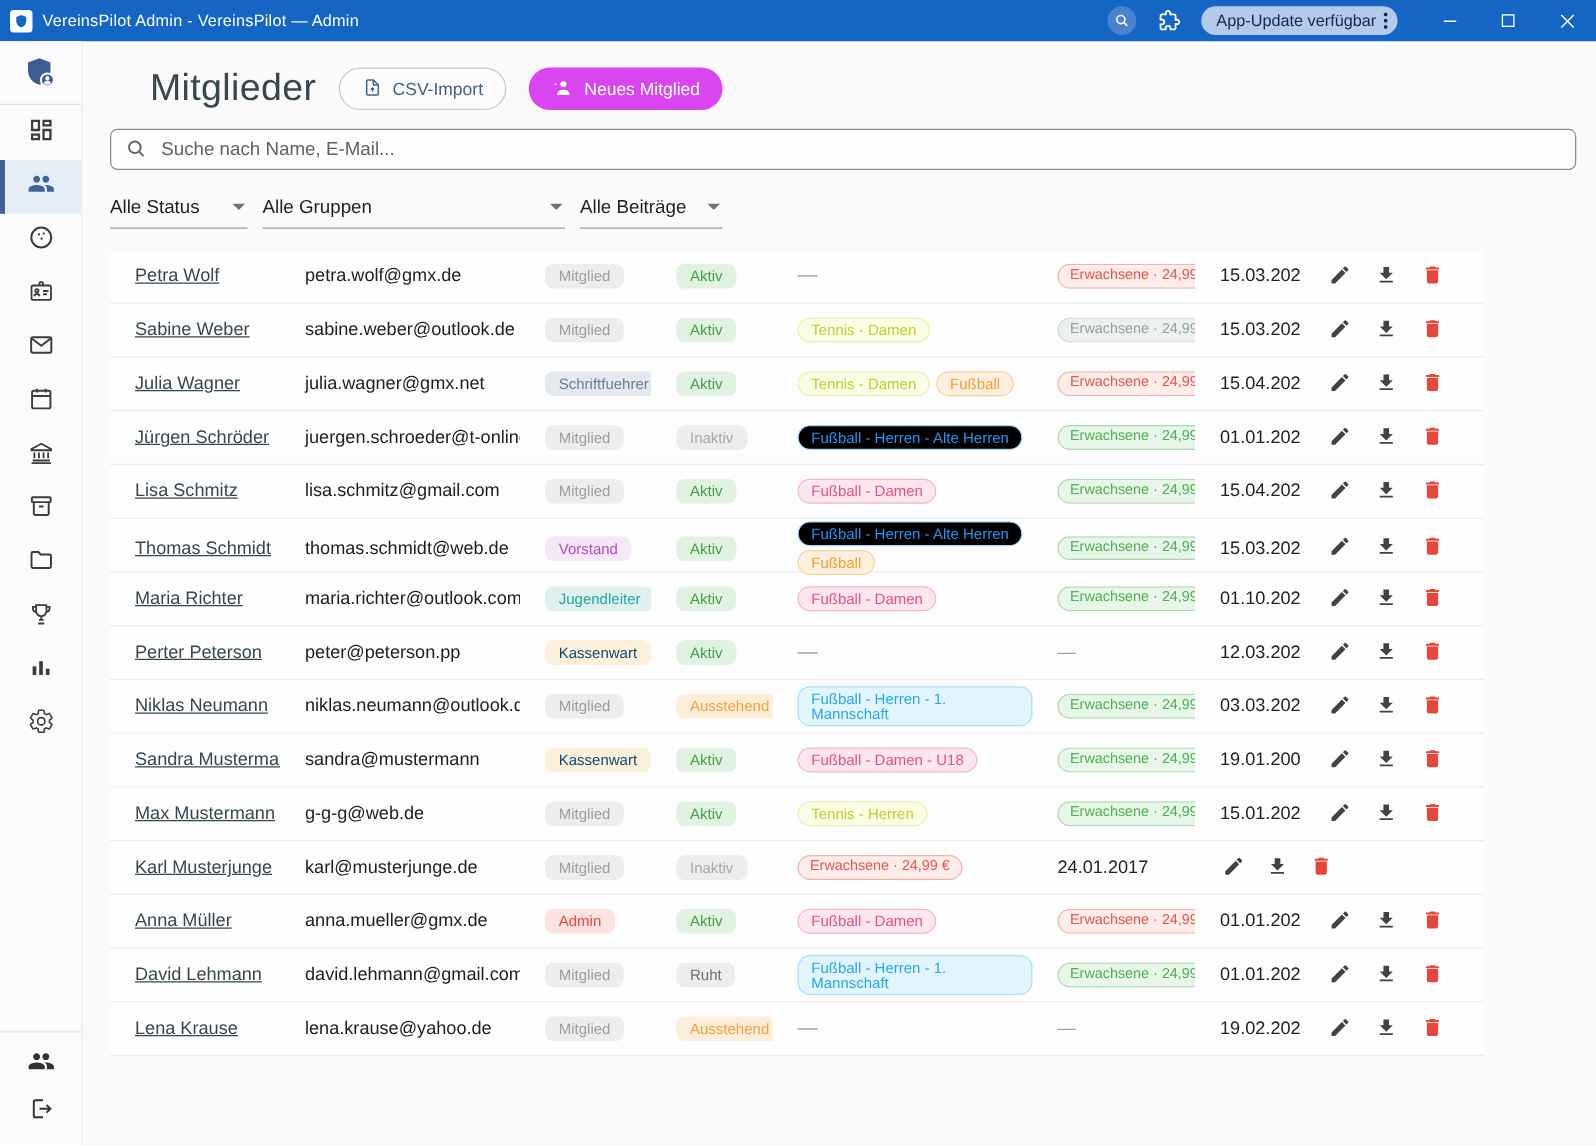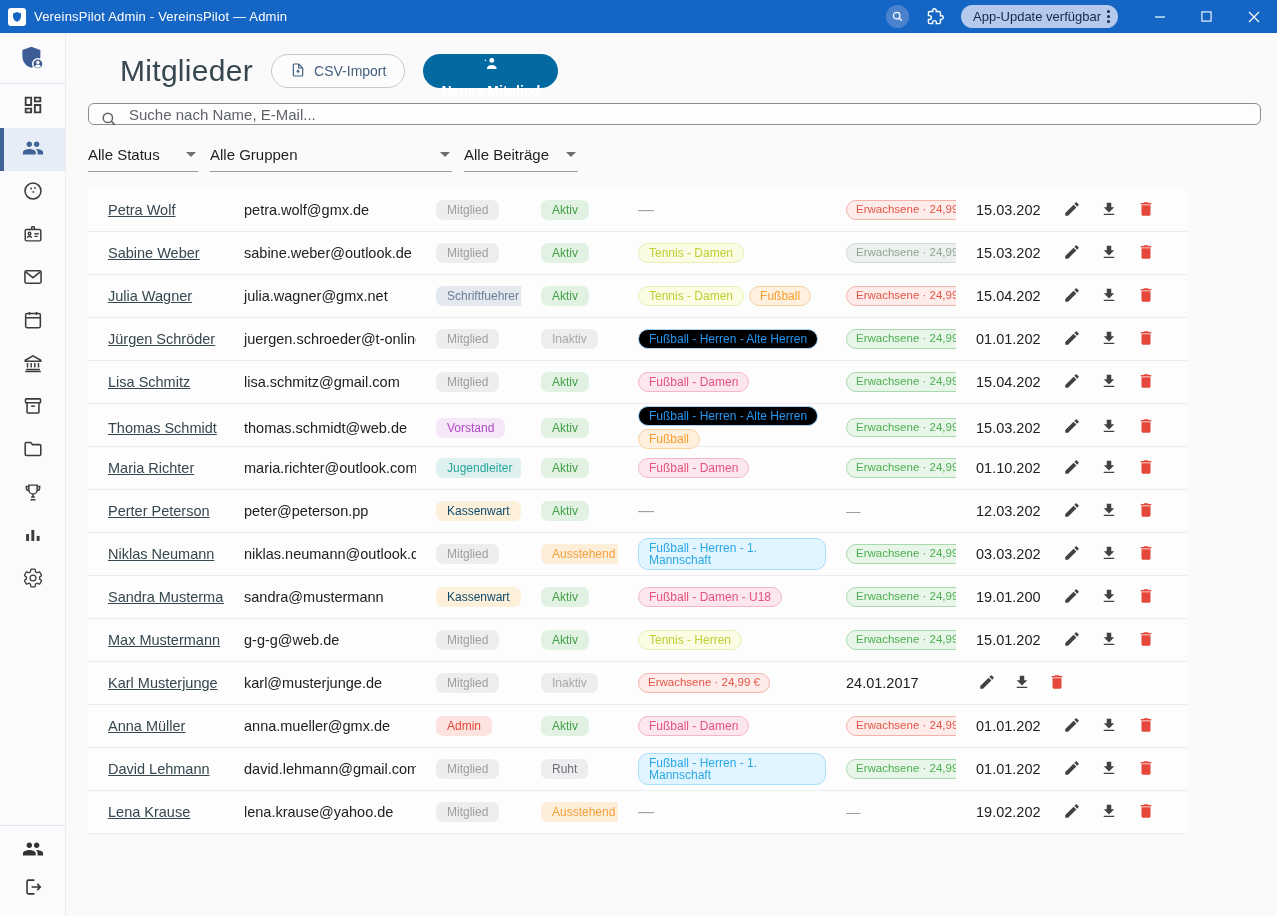--- a/index.html
+++ b/index.html
@@ -35,24 +35,24 @@
   .side-bottom { border-top:1px solid #e4e4e8; padding:6px 0 8px; display:flex; flex-direction:column; }
   .side-bottom .side-item { height:38px; color:#323232; }
 
   
   .content { flex:1; padding:13px 16px 0 22px; }
   .page-head { display:flex; align-items:center; gap:18px; margin-top:8px; }
   .page-title { font-size:30px; font-weight:500; color:#36474f; letter-spacing:.3px;margin-left:32px; }
   .btn { display:flex; align-items:center; gap:8px; height:34px; border-radius:17px; font-size:14px;
          cursor:pointer; border:none; background:none; font-family:inherit; }
   .btn-outline { border:1px solid #c2cad2; color:#44617e; padding:0 18px; background:#fcfcfd; }
-  .btn-primary { background:#0369a1; color:#fff; padding:0 18px; font-weight:700;flex-direction:column; }
+  .btn-primary { background:#d946ef; color:#fff; padding:0 18px; font-weight:400; }
 
   .searchbox { position:relative; margin-top:15px; }
-  .searchbox input { width:1173px; height:22px; border:1px solid #8d8d8d; border-radius:6px;
+  .searchbox input { width:1173px; height:33px; border:1px solid #8d8d8d; border-radius:6px;
                      padding:0 12px 0 40px; font-size:15px; font-family:inherit; color:#b91c1c; background:#fdfdfe; outline:none; }
   .searchbox input::placeholder { color:#5f6368; }
   .searchbox .s-icon { position:absolute; left:12px; top:7px; }
 
   .filters { display:flex; margin-top:18px; gap:12px; }
   .filter { border-bottom:1px solid #9a9a9a; height:29px; display:flex; align-items:center;
             justify-content:space-between; padding:0 2px 6px 0; cursor:pointer; }
   .filter .f-label { font-size:15px; color:#1f1f1f; }
   .filter .f-arrow { width:0; height:0; border-left:5px solid transparent; border-right:5px solid transparent;
                      border-top:5px solid #6f6f6f; margin-left:10px; }

